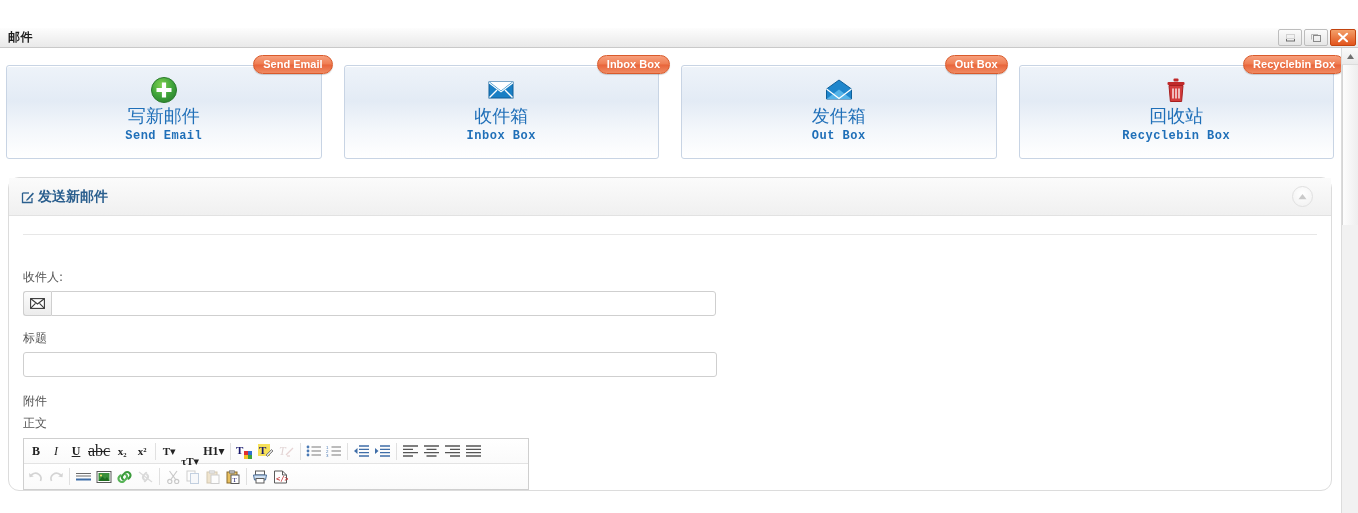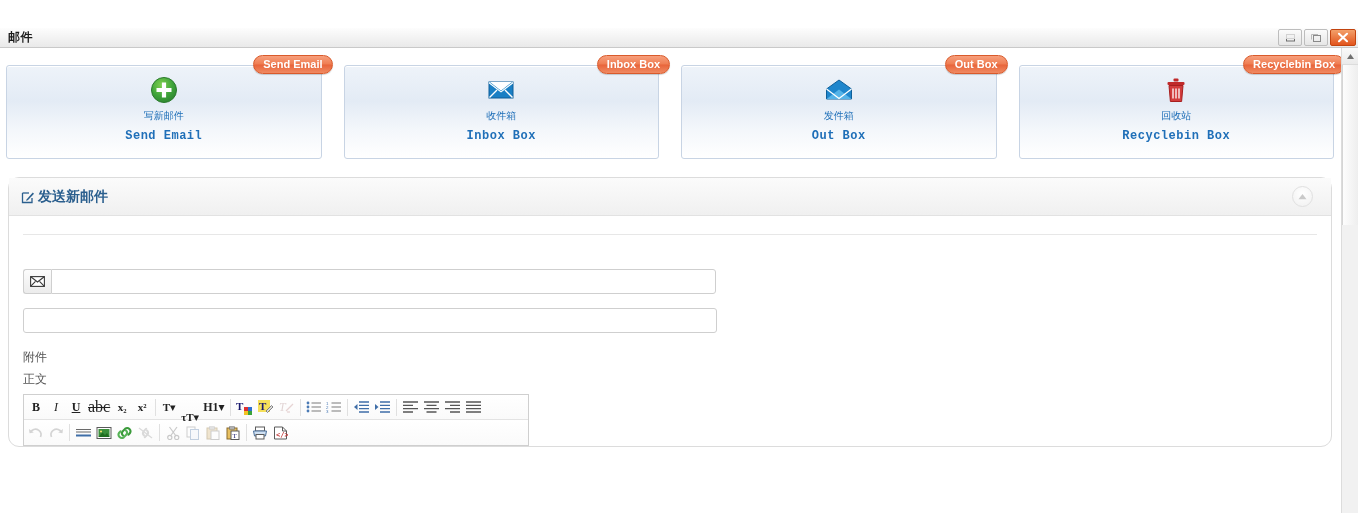--- a/index.html
+++ b/index.html
@@ -84,21 +84,21 @@
     justify-content:flex-start;
     padding-top:9px;
     cursor:pointer;
   }
   .navcard .ico{
     height:30px; width:30px;
     display:flex;align-items:center;justify-content:center;
     margin-bottom:2px;
   }
   .navcard .cn{
-    font-size:10px;
+    font-size:18px;
     color:#1f6fb8;
     font-weight:normal;
     line-height:18px;
     font-family:"DejaVu Sans",sans-serif;
   }
   .navcard .en{
     font-size:12px;
     color:#1f6fb8;
     font-weight:bold;
     font-family:"Liberation Mono","DejaVu Sans Mono",monospace;
@@ -378,31 +378,33 @@
               </svg>
         </span>
       </div>
     </div>
 
     <div class="panel-body">
       <div class="hrule"></div>
 
       <div class="form">
 
+        <div class="flabel">收件人:</div>
         <div class="inputgroup">
           <div class="igaddon">
             <svg width="15" height="11" viewBox="0 0 15 11">
               <rect x="0.6" y="0.6" width="13.8" height="9.8" fill="#fff" stroke="#3a3a3a" stroke-width="1.1"></rect>
               <path d="M0.8 0.8 L7.5 6 L14.2 0.8" fill="none" stroke="#3a3a3a" stroke-width="1.1"></path>
               <path d="M0.8 10.2 L5.5 5.4 M14.2 10.2 L9.5 5.4" fill="none" stroke="#3a3a3a" stroke-width="1.1"></path>
             </svg>
           </div>
           <input class="tinput recipient" type="text" placeholder="" style="">
         </div>
 
+        <div class="flabel">标题</div>
         <input class="tinput solo" type="text" style="margin-bottom: 16px;" placeholder="">
 
         <div class="flabel">附件</div>
 
         <div class="flabel">正文</div>
 
         <div class="editor">
 
           <div class="tbrow">
             <div class="tbgrp">

